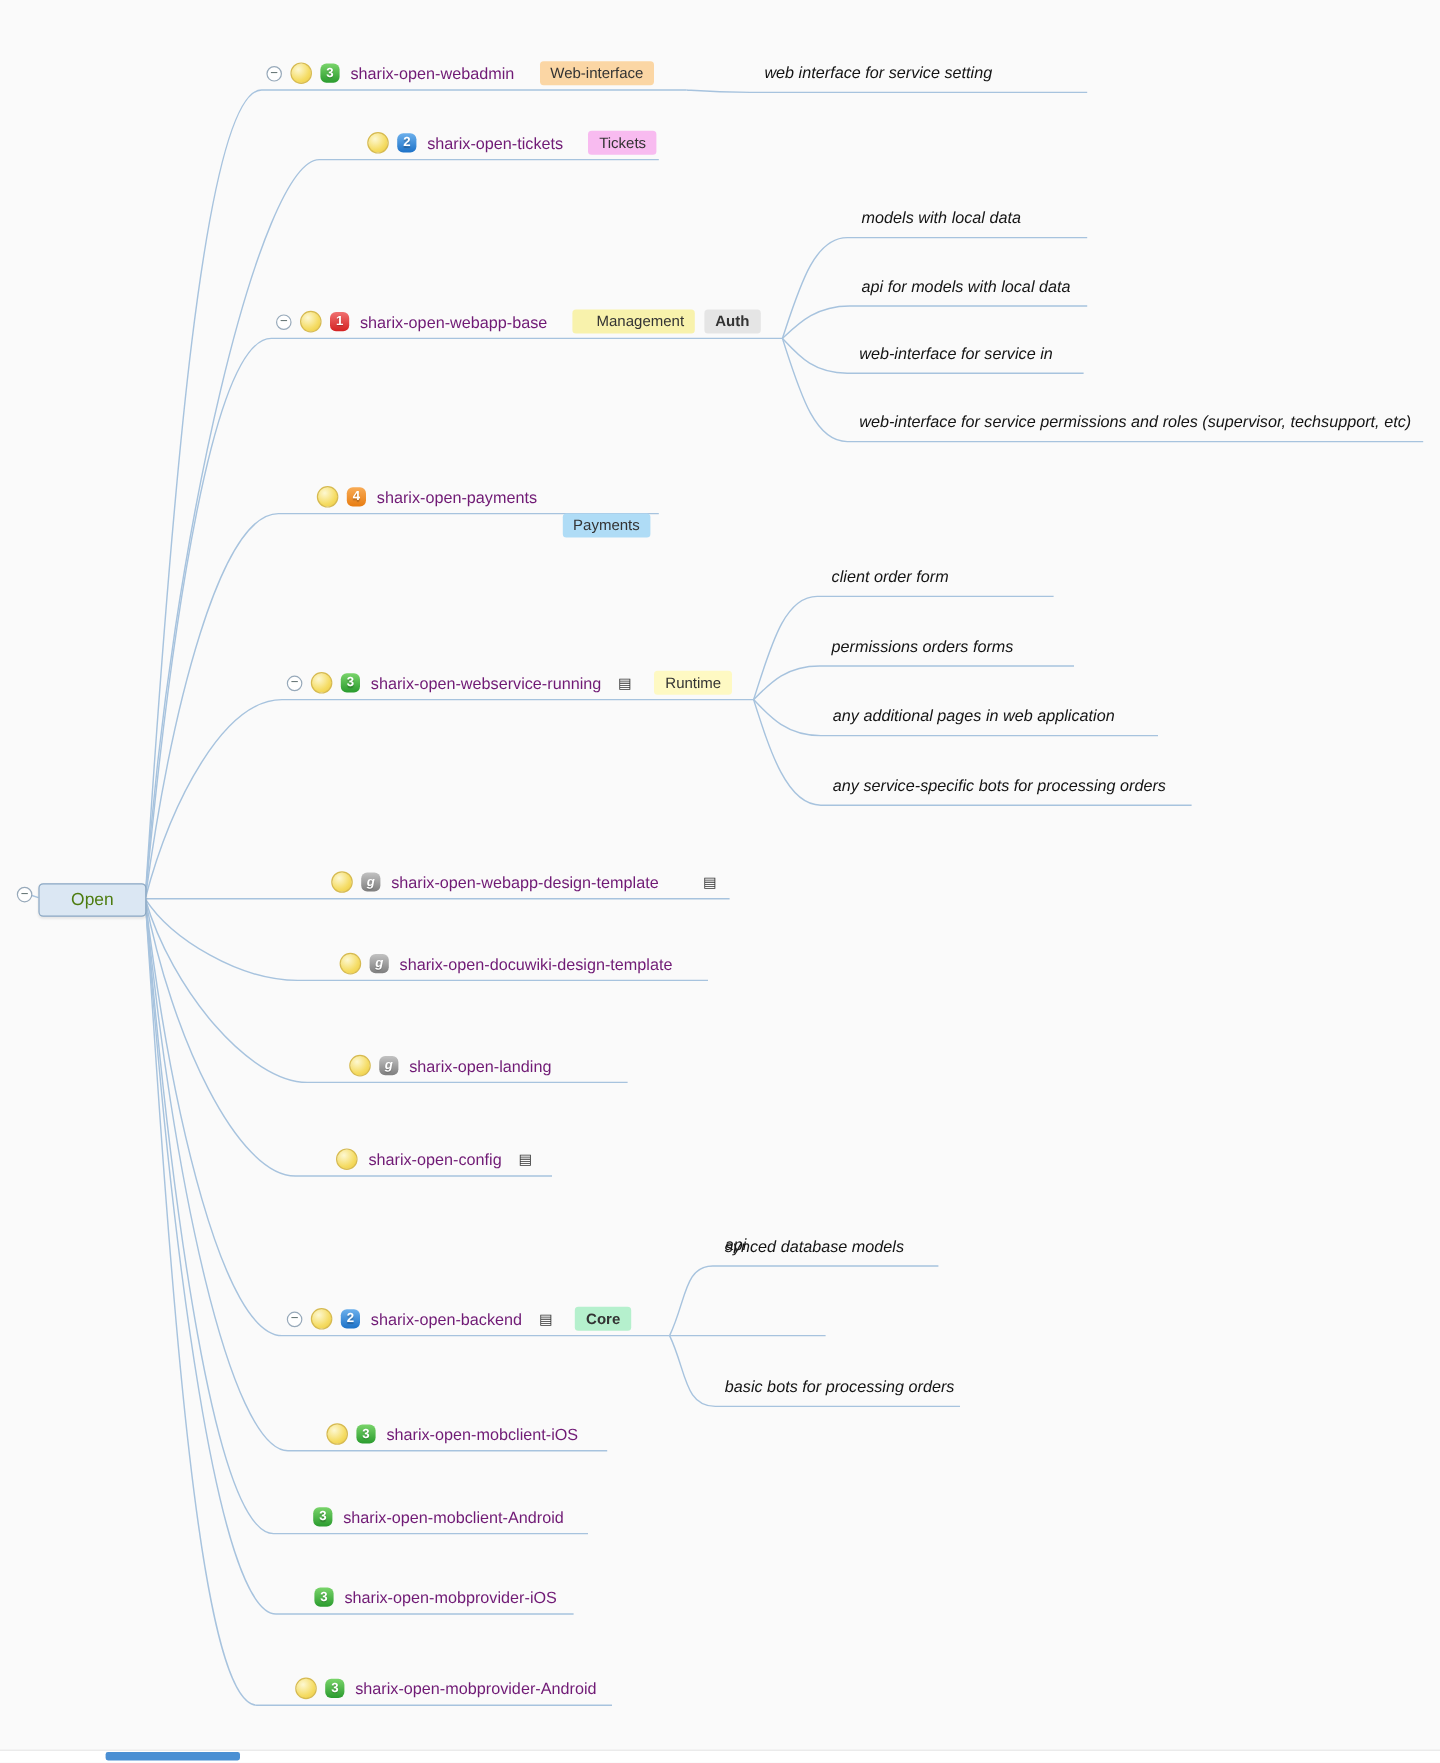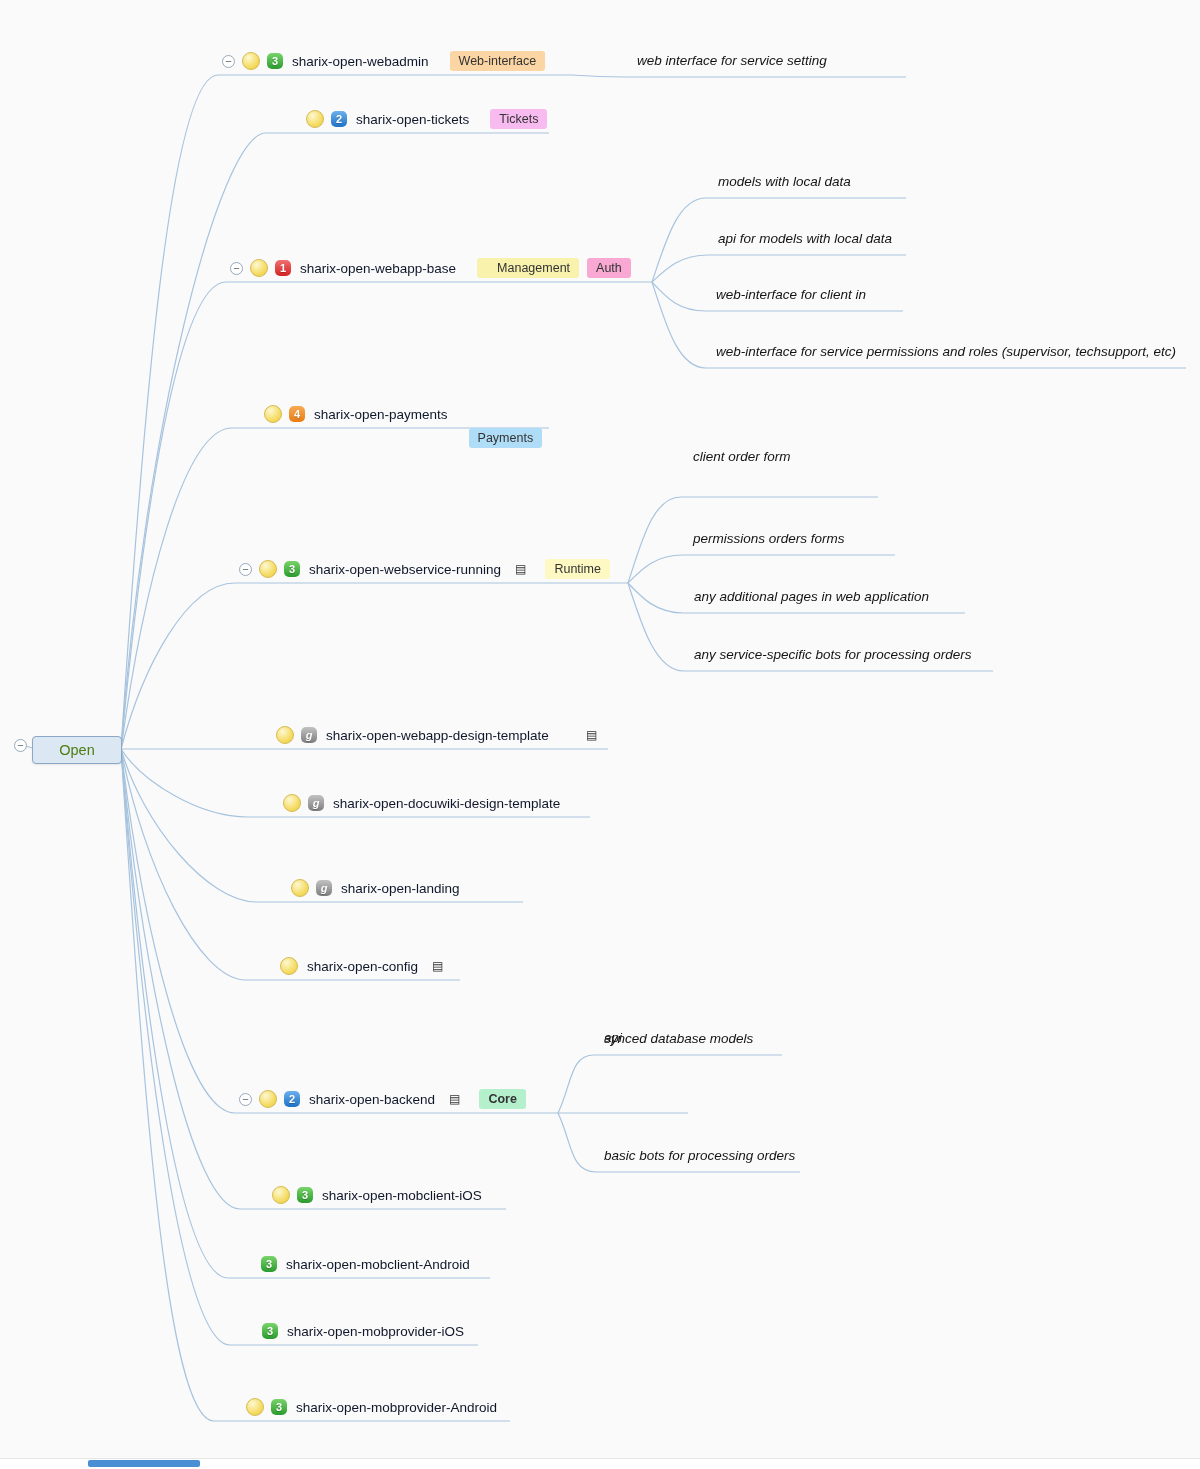--- a/index.html
+++ b/index.html
@@ -23,28 +23,28 @@
     border:1px solid #d6ba50; box-sizing:border-box; }
   .prio { width:16px; height:16px; border-radius:5px; color:#fff; font-size:11px; font-weight:bold;
     display:inline-flex; align-items:center; justify-content:center; flex:none;
     text-shadow:0 1px 1px rgba(0,0,0,.25); }
   .p-green  { background:linear-gradient(180deg,#79d46a,#2a9b2e); }
   .p-blue   { background:linear-gradient(180deg,#6cb0ec,#1d72c8); }
   .p-red    { background:linear-gradient(180deg,#f07070,#d42222); }
   .p-orange { background:linear-gradient(180deg,#f8ab55,#e87d12); }
   .p-gray   { background:linear-gradient(180deg,#c2c2c2,#7e7e7e); font-style:italic; }
 
-  .label { font-size:13.5px; color:#0f172a; padding:0 2px; }
+  .label { font-size:13.5px; color:#701a75; padding:0 2px; }
   .note  { font-size:12px; color:#333; margin-left:5px; }
   .tag { margin-left:12px; padding:3px 9px; border-radius:3px; font-size:12.5px; color:#333; }
   .tag + .tag { margin-left:1px; }
   .t-webif   { background:#fbd6a4; }
   .t-tickets { background:#f8bbf0; }
   .t-mgmt    { background:#f8f2ac;padding-left:20px; }
-  .t-auth    { background:#f9a8d4; }
+  .t-auth    { background:#e5e5e5;font-weight:bold; }
   .t-pay     { background:#afdcf6;margin-top:48px; }
   .t-runtime { background:#fef9c3; }
   .t-core    { background:#b5f0cd;font-weight:bold; }
 
   .leaf { position:absolute; font-size:13.5px; color:#141414; white-space:nowrap;font-style:italic; }
 
   .hscroll { position:absolute; left:0; right:0; bottom:0; height:10px; background:#ffffff; border-top:1px solid #e6e6e6; }
   .hthumb  { position:absolute; left:88px; top:1px; width:112px; height:7px; background:#4a8fd3; border-radius:2px; }
 </style>
 </head>
@@ -112,41 +112,41 @@
         <span>−</span>
       </span>
     <span class="bullet"></span>
     <span class="prio p-red">1</span>
     <span class="label">sharix-open-webapp-base</span>
     <span class="tag t-mgmt">Management</span>
     <span class="tag t-auth">Auth</span>
   </div>
   <div class="leaf" style="left:718px; top:174px">models with local data</div>
   <div class="leaf" style="left:718px; top:231px">api for models with local data</div>
-  <div class="leaf" style="left:716px; top:287px">web-interface for client in</div>
+  <div class="leaf" style="left:716px; top:287px">web-interface for service in</div>
   <div class="leaf" style="left:716px; top:344px">web-interface for service permissions and roles (supervisor, techsupport, etc)</div>
 
   <div class="branch" style="left:264px; top:402px">
     <span class="bullet"></span>
     <span class="prio p-orange">4</span>
     <span class="label">sharix-open-payments</span>
     <span class="tag t-pay">Payments</span>
   </div>
 
   <div class="branch" style="left:239px; top:557px">
     <span class="collapse">
         <span>−</span>
       </span>
     <span class="bullet"></span>
     <span class="prio p-green">3</span>
     <span class="label">sharix-open-webservice-running</span>
     <span class="note">▤</span>
     <span class="tag t-runtime">Runtime</span>
   </div>
-  <div class="leaf" style="left:693px; top:449px">client order form</div>
+  <div class="leaf" style="left:693px; top:473px">client order form</div>
   <div class="leaf" style="left:693px; top:531px">permissions orders forms</div>
   <div class="leaf" style="left:694px; top:589px">any additional pages in web application</div>
   <div class="leaf" style="left:694px; top:647px">any service-specific bots for processing orders</div>
 
   <div class="branch" style="left:276px; top:723px">
     <span class="bullet"></span>
     <span class="prio p-gray">g</span>
     <span class="label">sharix-open-webapp-design-template</span>
     <span class="note" style="margin-left:28px">▤</span>
   </div>

